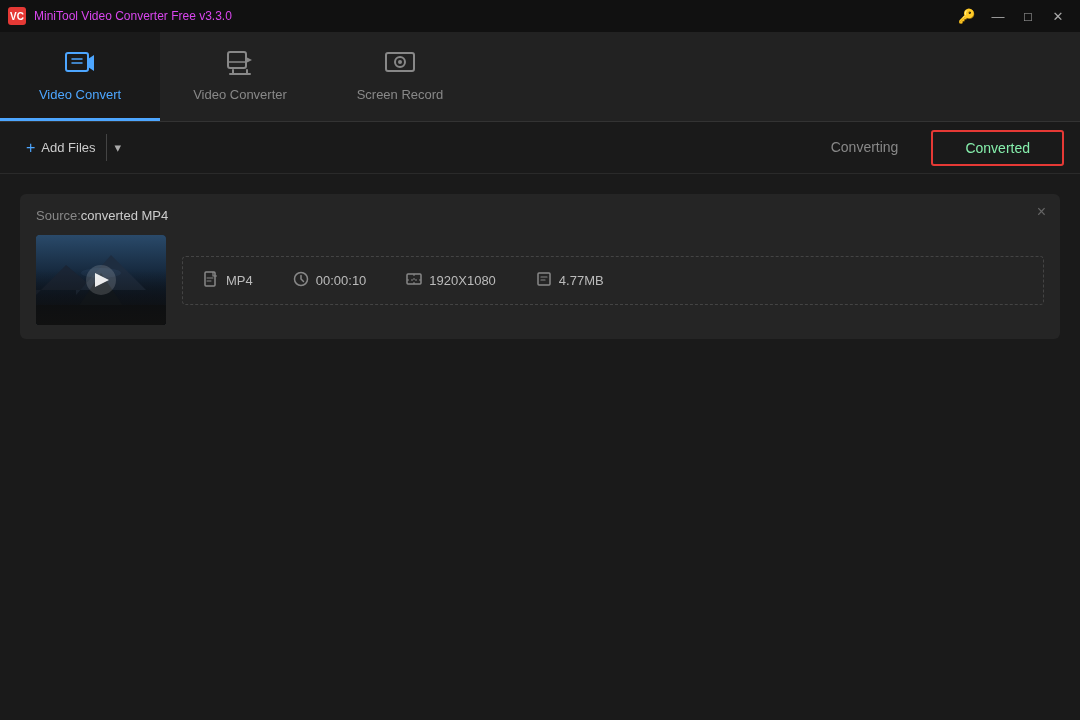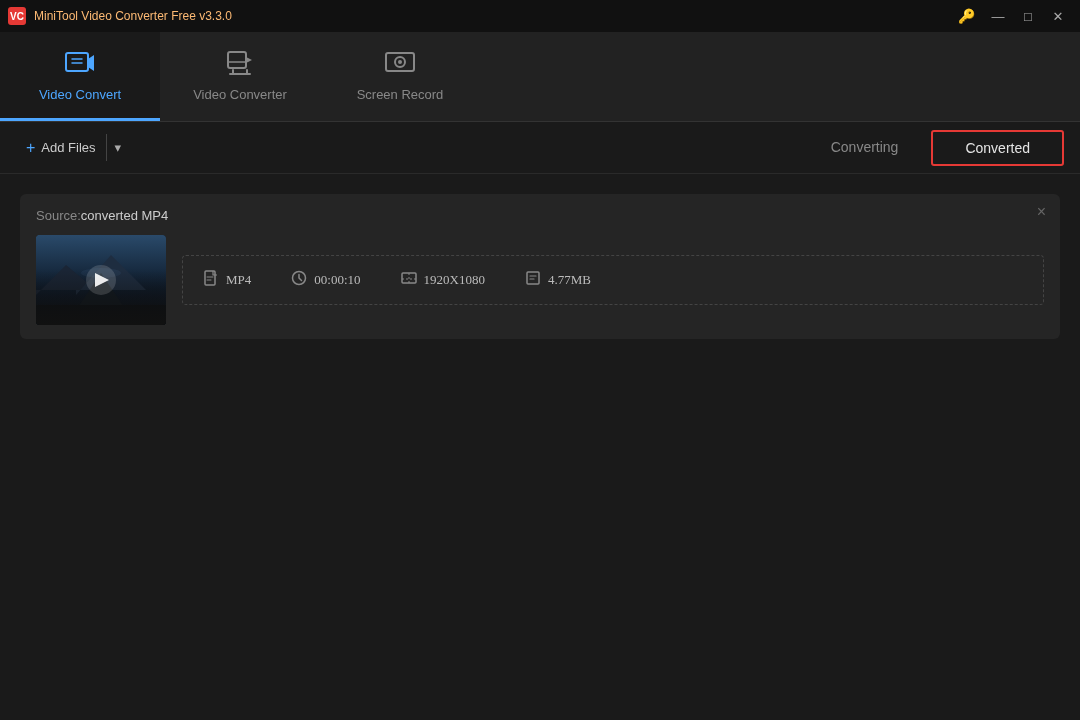--- a/index.html
+++ b/index.html
@@ -34,21 +34,21 @@
       border-radius: 3px;
       display: flex;
       align-items: center;
       justify-content: center;
       font-size: 10px;
       color: white;
       font-weight: bold;
     }
     #app-title-text {
       font-size: 12px;
-      color: #fdba74;
+      color: #d946ef;
     }
     #titlebar-controls {
       display: flex;
       align-items: center;
       gap: 2px;
     }
     .title-btn {
       width: 28px;
       height: 22px;
       background: transparent;
@@ -139,21 +139,21 @@
     }
     .tab {
       padding: 8px 32px;
       cursor: pointer;
       font-size: 14px;
       color: #888;
       border: 1px solid transparent;
       border-radius: 3px;
     }
     .tab.active {
-      color: #e5e5e5;
+      color: #86efac;
       border: 2px solid #e53935;
       border-radius: 3px;
     }
 
     
     #content {
       padding: 20px 20px;
       background: #1a1a1a;
       min-height: 400px;
     }
@@ -250,21 +250,20 @@
       display: flex;
       align-items: center;
       gap: 40px;
     }
     .file-info-item {
       display: flex;
       align-items: center;
       gap: 7px;
       font-size: 13px;
       color: #bbb;
-      font-family: Liberation Serif, serif;
     }
     .info-icon {
       color: #666;
       font-size: 15px;
     }
 
     
     #show-in-folder-btn {
       background: #2d6fe0;
       color: white;

